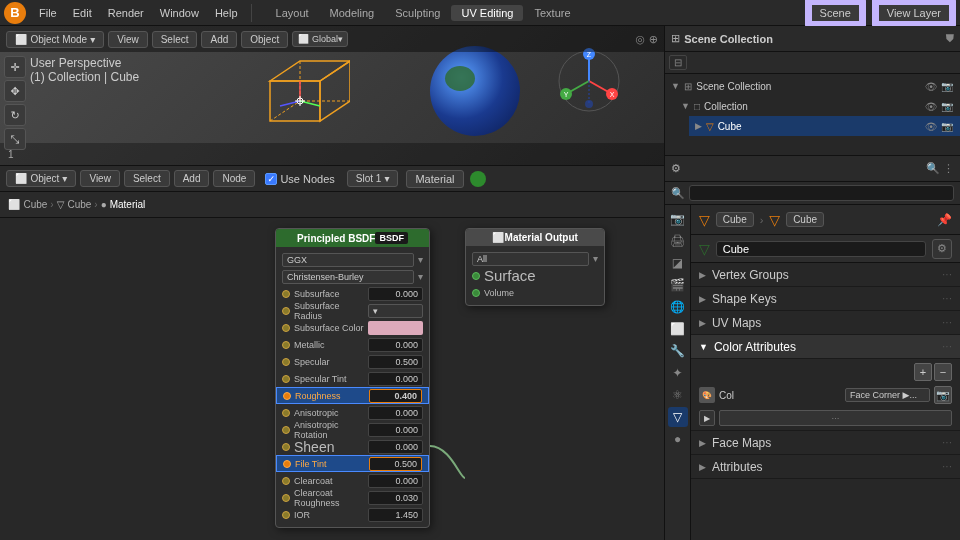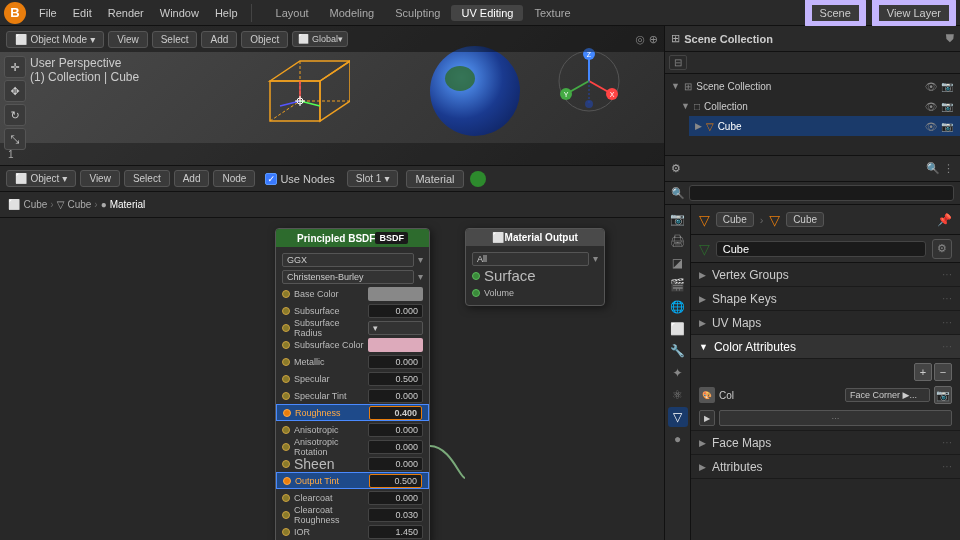--- a/index.html
+++ b/index.html
@@ -734,25 +734,20 @@
             <div class="node-row">
               <div class="node-dropdown">GGX</div>
               <span style="color:#888;font-size:10px;">▾</span>
             </div>
 
             <div class="node-row">
               <div class="node-dropdown">Christensen-Burley</div>
               <span style="color:#888;font-size:10px;">▾</span>
             </div>
 
-            <div class="node-row">
-              <div class="node-socket socket-yellow"></div>
-              <span style="font-size:9px;color:#bbb;flex:0 0 70px;">Base Color</span>
-              <div class="node-color-field"></div>
-            </div>
 
             <div class="node-row">
               <div class="node-socket socket-yellow"></div>
               <span style="font-size:9px;color:#bbb;flex:0 0 70px;">Subsurface</span>
               <div class="node-field">0.000</div>
             </div>
 
             <div class="node-row">
               <div class="node-socket socket-yellow"></div>
               <span style="font-size:9px;color:#bbb;flex:0 0 70px;">Subsurface Radius</span>
@@ -802,21 +797,21 @@
             </div>
 
             <div class="node-row">
               <div class="node-socket socket-yellow"></div>
               <span style="font-size:14px;color:#bbb;flex:0 0 70px;">Sheen</span>
               <div class="node-field">0.000</div>
             </div>
 
             <div class="node-row selected-highlight" style="background:#3a1a00;border-color:#e87d0d;">
               <div class="node-socket" style="background:#e87d0d;border-color:#ffaa44;"></div>
-              <span style="font-size:9px;color:#ffaa44;flex:0 0 70px;">Output Tint</span>
+              <span style="font-size:9px;color:#ffaa44;flex:0 0 70px;">File Tint</span>
               <div class="node-field" style="border-color:#e87d0d;">0.500</div>
             </div>
 
             <div class="node-row">
               <div class="node-socket socket-yellow"></div>
               <span style="font-size:9px;color:#bbb;flex:0 0 70px;">Clearcoat</span>
               <div class="node-field">0.000</div>
             </div>
 
             <div class="node-row">

